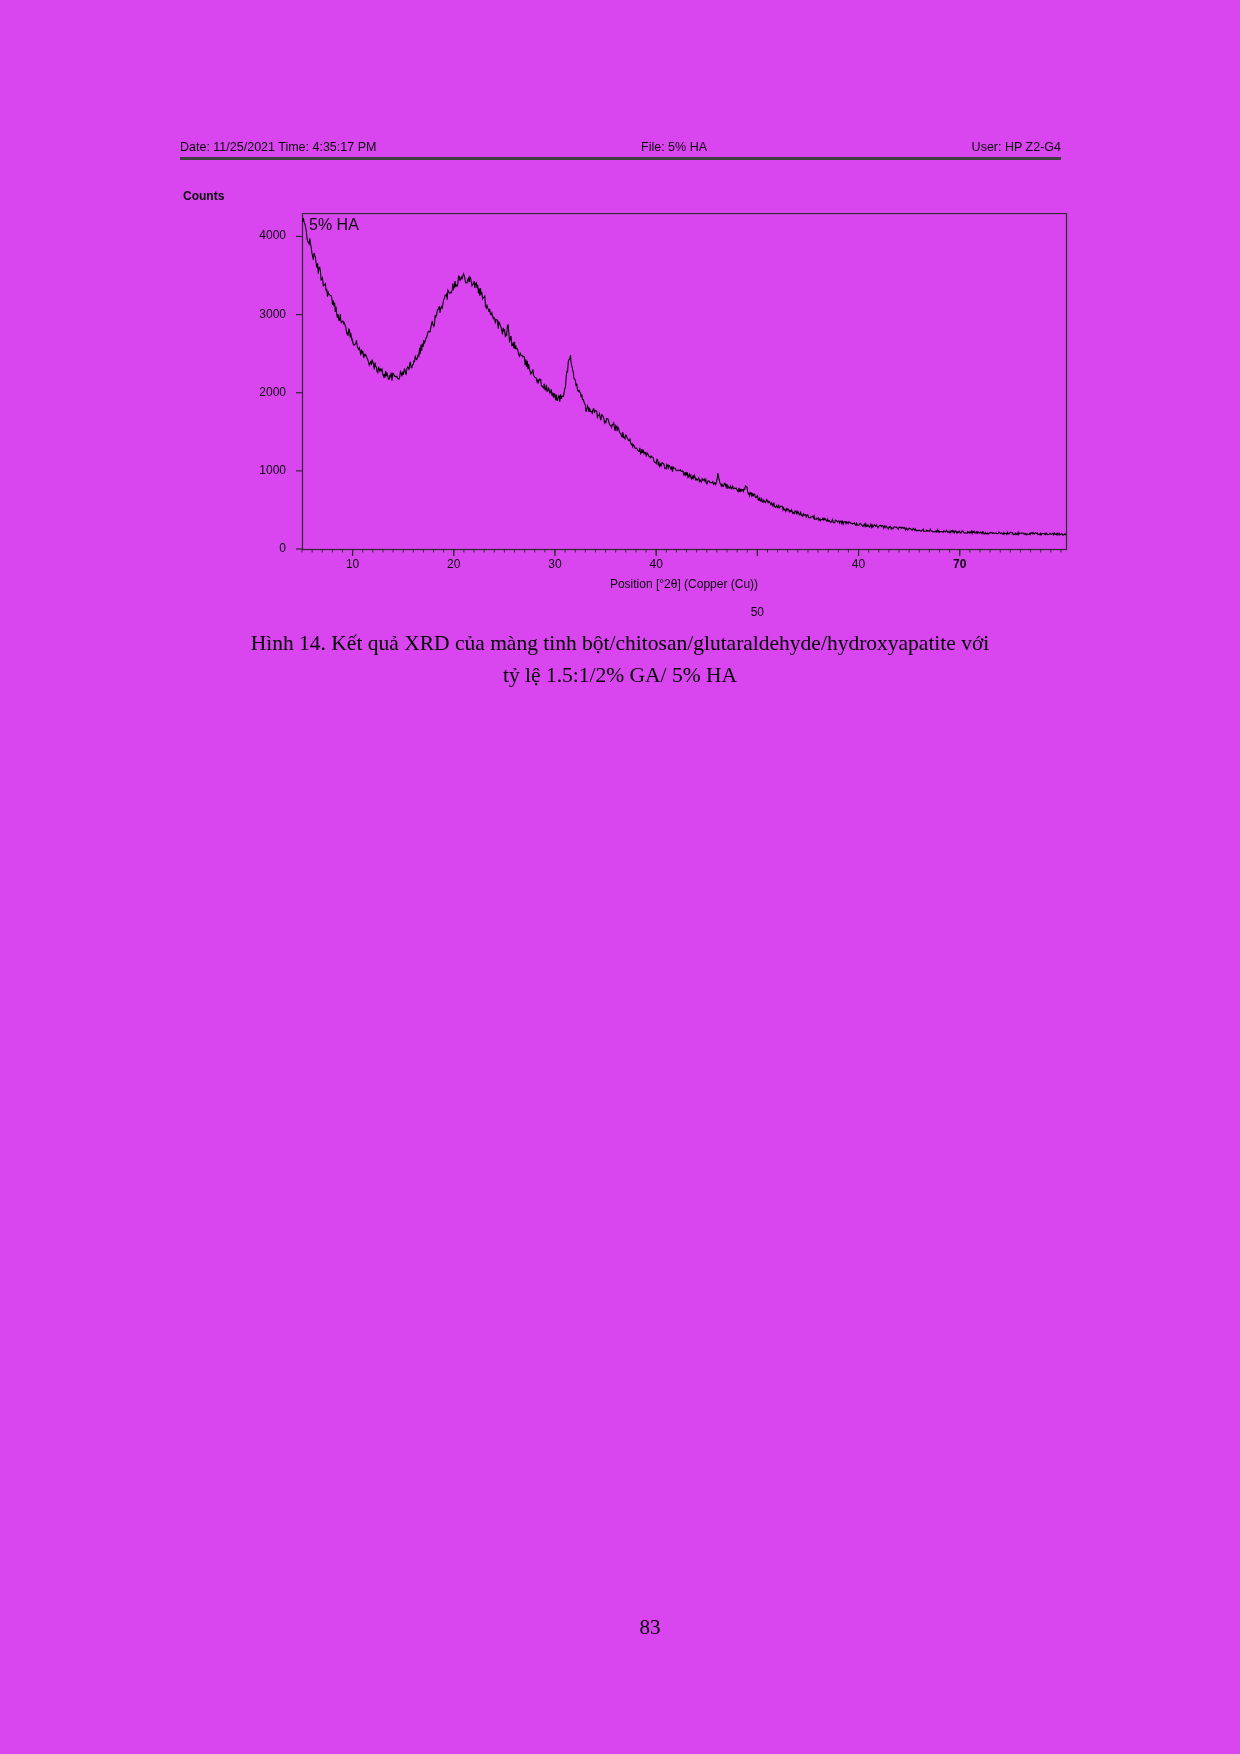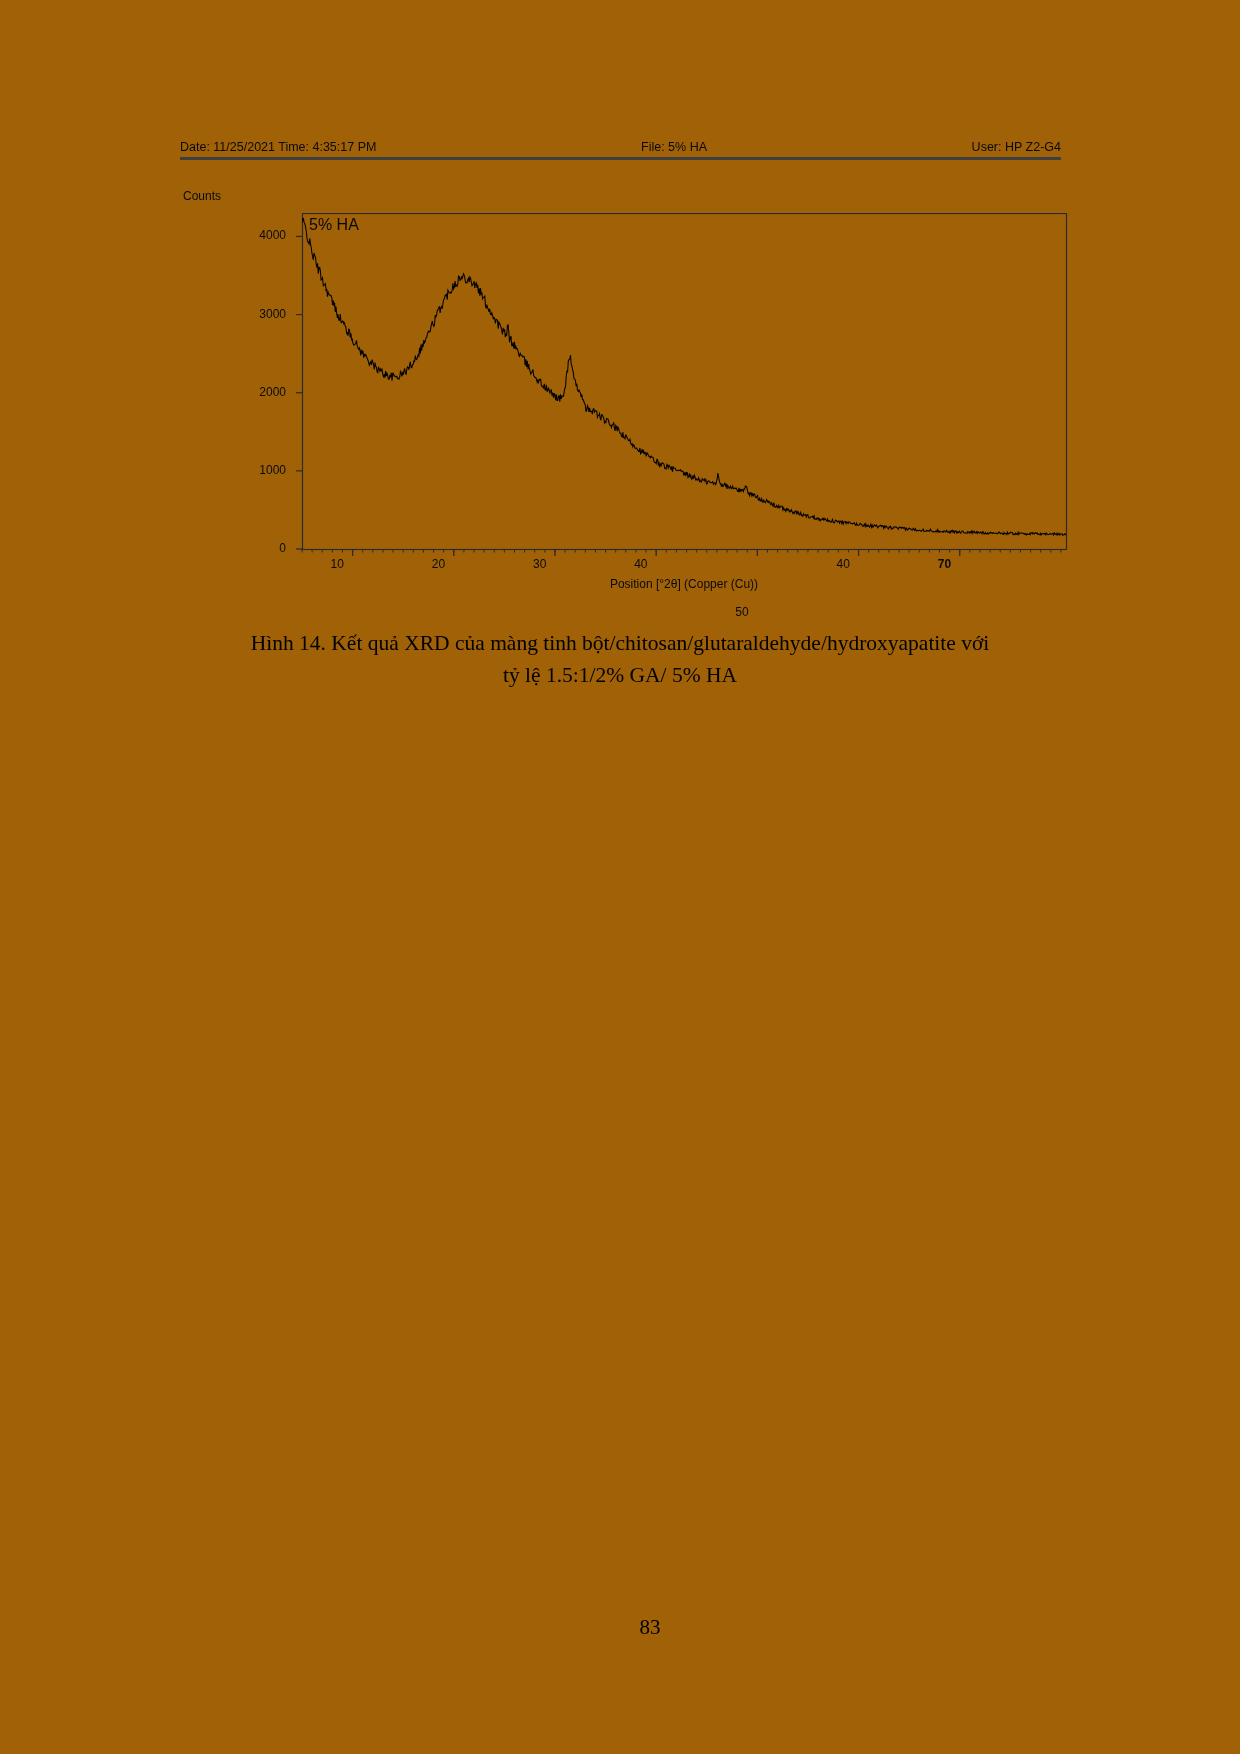--- a/index.html
+++ b/index.html
@@ -1,26 +1,26 @@
 <!DOCTYPE html>
 <html><head>
 <meta charset="utf-8">
 <style>
   html,body{margin:0;padding:0;background:#e8e8e8;}
-  .page{position:relative;width:1240px;height:1754px;background:#a16207;overflow:hidden;
+  .page{position:relative;width:1240px;height:1754px;background:#d946ef;overflow:hidden;
         font-family:"Liberation Sans",sans-serif;color:#0a0a0a;}
   .hdr{position:absolute;left:180px;top:140px;width:881px;display:flex;
        justify-content:space-between;align-items:flex-end;font-size:12.5px;
        border-bottom:3px solid #3f3f3f;padding-bottom:3px;}
   .hdr span{white-space:nowrap;}
-  .counts-label{position:absolute;left:183px;top:189px;font-size:12px;}
+  .counts-label{position:absolute;left:183px;top:189px;font-size:12px;font-weight:bold;}
   .svgwrap{position:absolute;left:292px;top:213px;line-height:0;}
   .plot-anno{position:absolute;left:309px;top:216px;font-size:16px;}
   .ylab{position:absolute;width:58px;text-align:right;font-size:12px;}
-  .xlab{position:absolute;width:44px;text-align:left;font-size:12px;}
+  .xlab{position:absolute;width:44px;text-align:center;font-size:12px;}
   .xtitle{position:absolute;left:302px;top:577px;width:764px;text-align:center;font-size:12px;}
   .caption{position:absolute;left:70px;top:627px;width:1100px;text-align:center;
            font-family:"Liberation Serif",serif;font-size:21.5px;line-height:32px;color:#000;}
   .pagenum{position:absolute;left:0;top:1615px;width:1300px;text-align:center;
            font-family:"Liberation Serif",serif;font-size:21px;color:#000;}
 </style>
 </head>
 <body>
 
 <div class="page">

